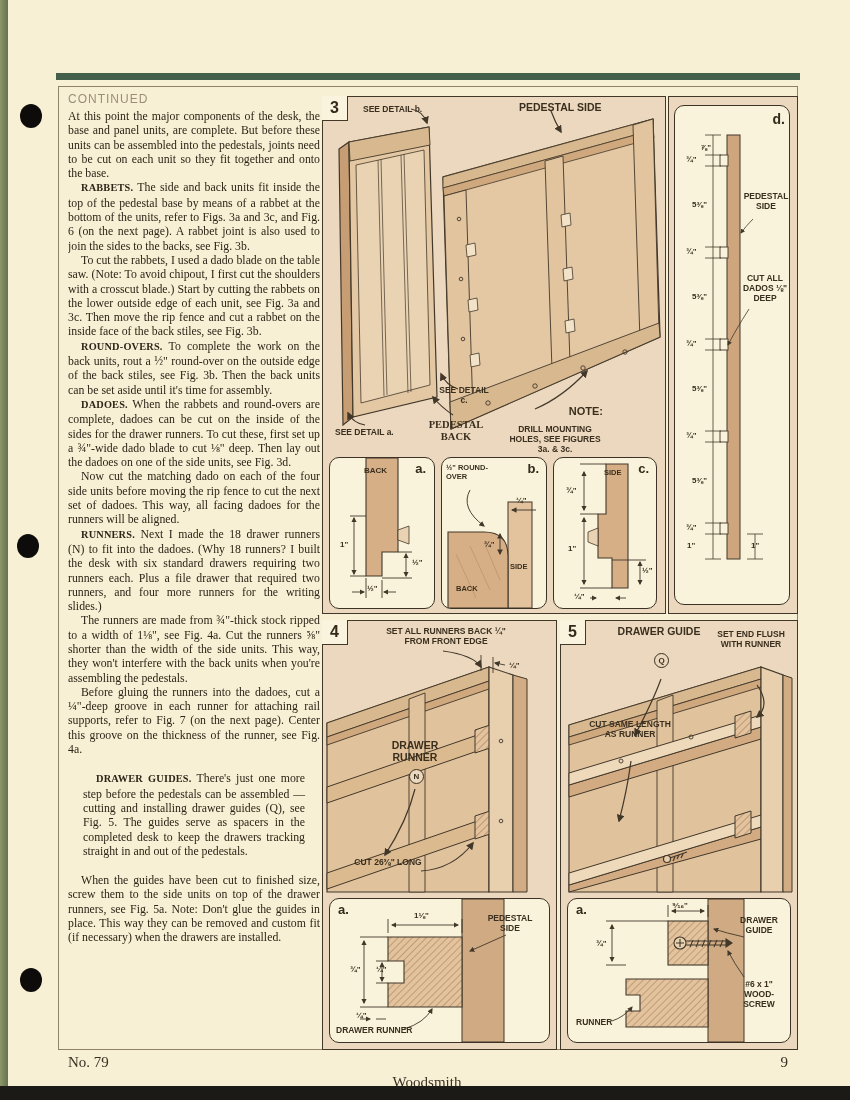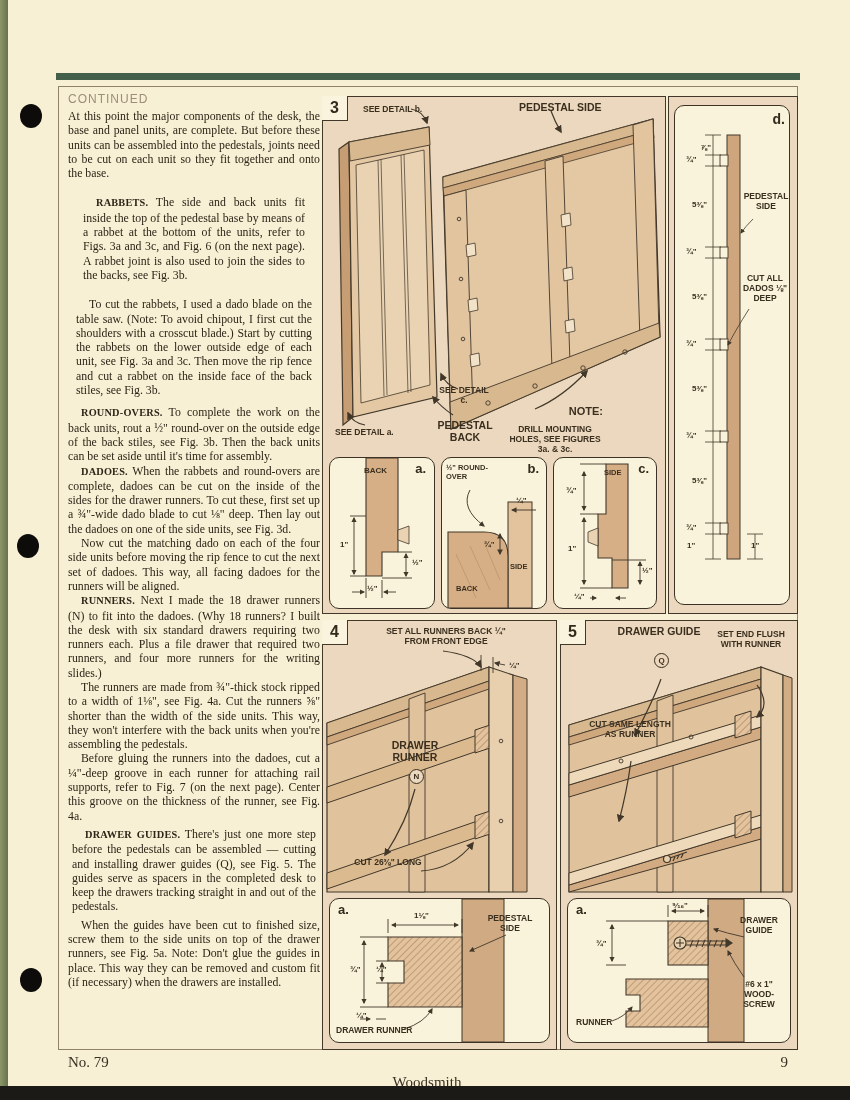--- a/index.html
+++ b/index.html
@@ -51,29 +51,29 @@
   <div class="green-band"></div>
   <div class="hole" style="left:20px;top:104px;"></div>
   <div class="hole" style="left:17px;top:534px;"></div>
   <div class="hole" style="left:20px;top:968px;"></div>
 
   <div class="content-box"></div>
 
   <div class="textcol">
     <div class="continued">CONTINUED</div>
     <p class="para noindent" style="margin:0"><span>At this point the major components of the desk, the base and panel units, are complete. But before these units can be assembled into the pedestals, joints need to be cut on each unit so they fit together and onto the base.</span></p>
-    <p class="para" style="margin:15px"><span class="lead">RABBETS.</span><span> The side and back units fit inside the top of the pedestal base by means of a rabbet at the bottom of the units, refer to Figs. 3a and 3c, and Fig. 6 (on the next page). A rabbet joint is also used to join the sides to the backs, see Fig. 3b.</span></p>
-    <p class="para" style="margin:8px"><span>To cut the rabbets, I used a dado blade on the table saw. (Note: To avoid chipout, I first cut the shoulders with a crosscut blade.) Start by cutting the rabbets on the lower outside edge of each unit, see Fig. 3a and 3c. Then move the rip fence and cut a rabbet on the inside face of the back stiles, see Fig. 3b.</span></p>
+    <p class="para" style="margin:0"><span class="lead">RABBETS.</span><span> The side and back units fit inside the top of the pedestal base by means of a rabbet at the bottom of the units, refer to Figs. 3a and 3c, and Fig. 6 (on the next page). A rabbet joint is also used to join the sides to the backs, see Fig. 3b.</span></p>
+    <p class="para" style="margin:0"><span>To cut the rabbets, I used a dado blade on the table saw. (Note: To avoid chipout, I first cut the shoulders with a crosscut blade.) Start by cutting the rabbets on the lower outside edge of each unit, see Fig. 3a and 3c. Then move the rip fence and cut a rabbet on the inside face of the back stiles, see Fig. 3b.</span></p>
     <p class="para" style="margin:0"><span class="lead">ROUND-OVERS.</span><span> To complete the work on the back units, rout a ½" round-over on the outside edge of the back stiles, see Fig. 3b. Then the back units can be set aside until it's time for assembly.</span></p>
     <p class="para" style="margin:0"><span class="lead">DADOES.</span><span> When the rabbets and round-overs are complete, dadoes can be cut on the inside of the sides for the drawer runners. To cut these, first set up a ¾"-wide dado blade to cut ⅛" deep. Then lay out the dadoes on one of the side units, see Fig. 3d.</span></p>
     <p class="para" style="margin:0"><span>Now cut the matching dado on each of the four side units before moving the rip fence to cut the next set of dadoes. This way, all facing dadoes for the runners will be aligned.</span></p>
     <p class="para" style="margin:0"><span class="lead">RUNNERS.</span><span> Next I made the 18 drawer runners (N) to fit into the dadoes. (Why 18 runners? I built the desk with six standard drawers requiring two runners each. Plus a file drawer that required two runners, and four more runners for the writing slides.)</span></p>
     <p class="para" style="margin:0"><span>The runners are made from ¾"-thick stock ripped to a width of 1⅛", see Fig. 4a. Cut the runners ⅝" shorter than the width of the side units. This way, they won't interfere with the back units when you're assembling the pedestals.</span></p>
     <p class="para" style="margin:0"><span>Before gluing the runners into the dadoes, cut a ¼"-deep groove in each runner for attaching rail supports, refer to Fig. 7 (on the next page). Center this groove on the thickness of the runner, see Fig. 4a.</span></p>
-    <p class="para" style="margin:4px"><span class="lead">DRAWER GUIDES.</span><span> There's just one more step before the pedestals can be assembled — cutting and installing drawer guides (Q), see Fig. 5. The guides serve as spacers in the completed desk to keep the drawers tracking straight in and out of the pedestals.</span></p>
+    <p class="para" style="margin:15px"><span class="lead">DRAWER GUIDES.</span><span> There's just one more step before the pedestals can be assembled — cutting and installing drawer guides (Q), see Fig. 5. The guides serve as spacers in the completed desk to keep the drawers tracking straight in and out of the pedestals.</span></p>
     <p class="para" style="margin:0"><span>When the guides have been cut to finished size, screw them to the side units on top of the drawer runners, see Fig. 5a. Note: Don't glue the guides in place. This way they can be removed and custom fit (if necessary) when the drawers are installed.</span></p>
   </div>
 
   <div class="fig" style="left:322px;top:96px;width:342px;height:516px;">
     <svg width="339" height="356" viewBox="0 0 339 356">
       <defs>
           <marker id="m3" viewBox="0 0 10 10" refX="8" refY="5" markerWidth="6.5" markerHeight="6.5" orient="auto-start-reverse">
             <path d="M0,0 L10,5 L0,10 z" fill="#42382a"></path>
           </marker>
         </defs>
@@ -118,21 +118,21 @@
         <path d="M130,318 Q118,310 110,300" marker-end="url(#m3)"></path>
         <path d="M135,292 Q123,288 118,277" marker-end="url(#m3)"></path>
         <path d="M212,312 Q240,300 264,274" marker-end="url(#m3)"></path>
       </g>
     </svg>
     <div class="numbox">3</div>
     <div class="flabel" style="left:40px;top:7px;">SEE DETAIL b.</div>
     <div class="flabel big" style="left:196px;top:4px;">PEDESTAL SIDE</div>
     <div class="flabel" style="left:112px;top:288px;width:58px;">SEE DETAIL c.</div>
     <div class="flabel" style="left:12px;top:330px;">SEE DETAIL a.</div>
-    <div class="flabel big" style="left:105px;top:322px;width:74px;">PEDESTAL BACK</div>
+    <div class="flabel big" style="left:96px;top:322px;width:74px;font-family:Liberation Serif, serif;">PEDESTAL BACK</div>
     <div class="flabel" style="left:180px;top:308px;width:100px;text-align:right;font-size:11px;">NOTE:</div>
     <div class="flabel" style="left:180px;top:327px;width:104px;text-align:center;font-size:8.5px;">DRILL MOUNTING HOLES, SEE FIGURES 3a. &amp; 3c.</div>
 
     <div class="detail" style="left:6px;top:360px;width:104px;height:150px;">
       <svg width="104" height="150" viewBox="0 0 104 150">
         <defs>
             <marker id="mA" viewBox="0 0 10 10" refX="8" refY="5" markerWidth="6" markerHeight="6" orient="auto-start-reverse">
               <path d="M0,0 L10,5 L0,10 z" fill="#42382a"></path>
             </marker>
           </defs>

